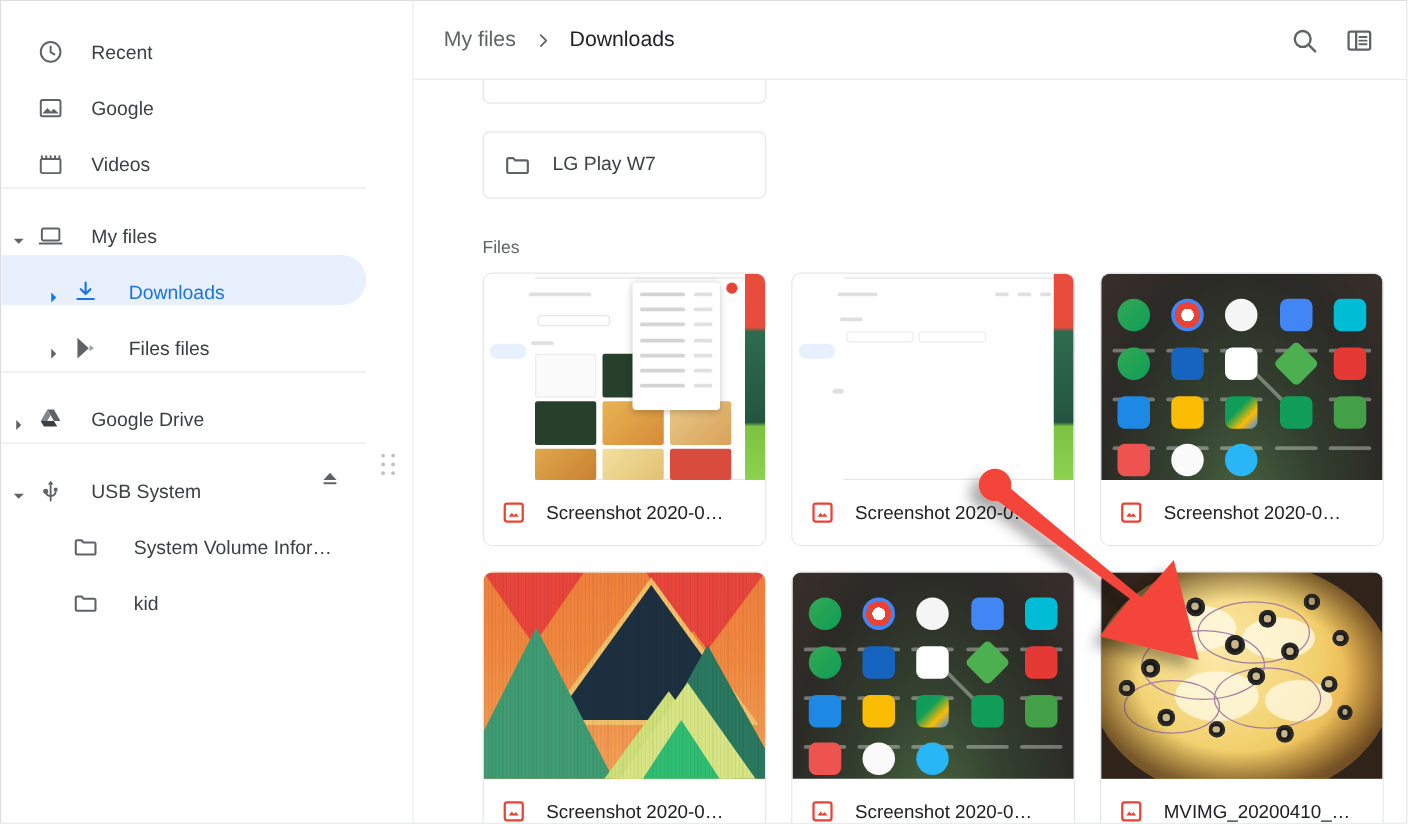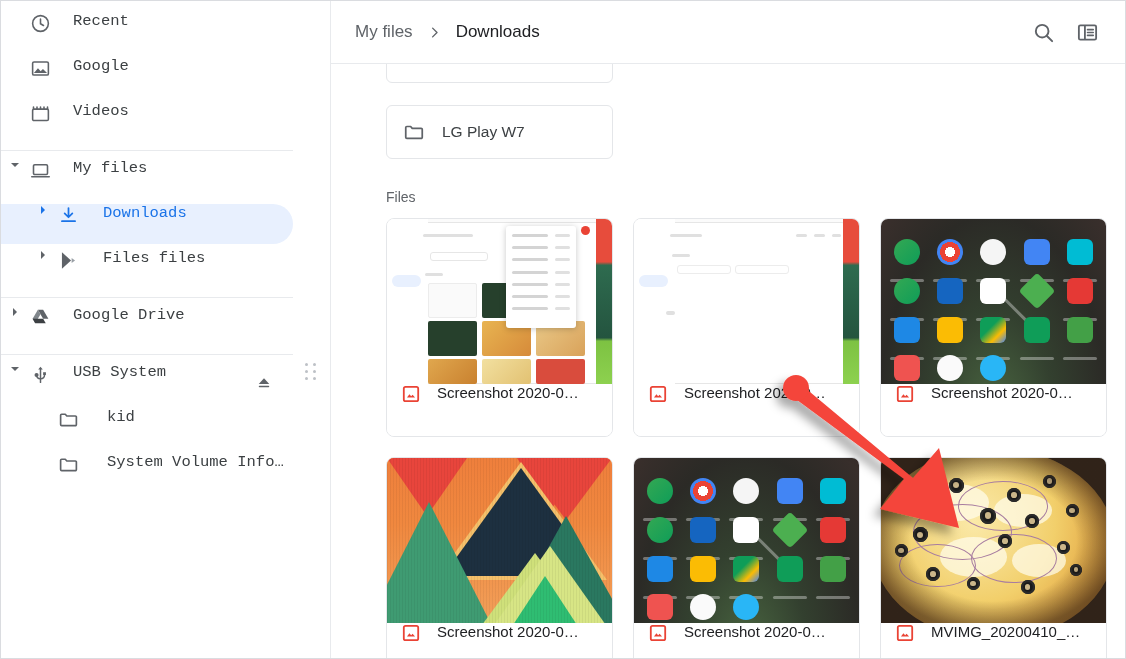--- a/index.html
+++ b/index.html
@@ -22,27 +22,26 @@
     position: relative;
     width: 330px;
     height: 100%;
     background: #fff;
     flex: 0 0 330px;
     padding-top: 6px;
   }
   .nav-item {
     position: relative;
     display: flex;
-    align-items: flex-start;
+    align-items: flex-end;
     height: 40px;
     margin: 5px 38px 5px 0;
     border-radius: 0 20px 20px 0;
     cursor: pointer;
     color: #3c4043;
-    font-family: Liberation Mono, monospace;
   }
   .nav-item .ico {
     width: 22px; height: 22px;
     margin-left: 28px;
     flex: 0 0 22px;
     display: flex; align-items: center; justify-content: center;
     color: #5f6368;
   }
   .nav-item .lbl {
     margin-left: 22px;
@@ -222,20 +221,21 @@
   .thumb {
     width: 100%;
     height: 165px;
     position: relative;
     overflow: hidden;
     background: #f1f3f4;
   }
   .file-label {
     height: 52px;
     display: flex;
+    align-items: center;
     padding: 0 10px 0 14px;
     background: #fff;
   }
   .file-label .imgico {
     width: 20px; height: 20px;
     flex: 0 0 20px;
     display: flex; align-items: center; justify-content: center;
   }
   .file-label .fn {
     margin-left: 16px;
@@ -479,30 +479,30 @@
         </svg>
       </span>
     </div>
 
     <div class="nav-item indent2">
       <span class="ico">
         <svg width="21" height="21" viewBox="0 0 24 24" fill="none" stroke="currentColor" stroke-width="1.9">
           <path d="M3 7.2a1.2 1.2 0 0 1 1.2-1.2h4.1l1.8 2h9.7A1.2 1.2 0 0 1 21 9.2v8.6a1.2 1.2 0 0 1-1.2 1.2H4.2A1.2 1.2 0 0 1 3 17.8z" stroke-linejoin="round"></path>
         </svg>
       </span>
-      <span class="lbl">kid</span>
+      <span class="lbl">System Volume Infor…</span>
     </div>
 
     <div class="nav-item indent2">
       <span class="ico">
         <svg width="21" height="21" viewBox="0 0 24 24" fill="none" stroke="currentColor" stroke-width="1.9">
           <path d="M3 7.2a1.2 1.2 0 0 1 1.2-1.2h4.1l1.8 2h9.7A1.2 1.2 0 0 1 21 9.2v8.6a1.2 1.2 0 0 1-1.2 1.2H4.2A1.2 1.2 0 0 1 3 17.8z" stroke-linejoin="round"></path>
         </svg>
       </span>
-      <span class="lbl">System Volume Infor…</span>
+      <span class="lbl">kid</span>
     </div>
 
     <div class="drag-handle">
       <span></span>
         <span></span>
         <span></span>
         <span></span>
         <span></span>
         <span></span>
     </div>

